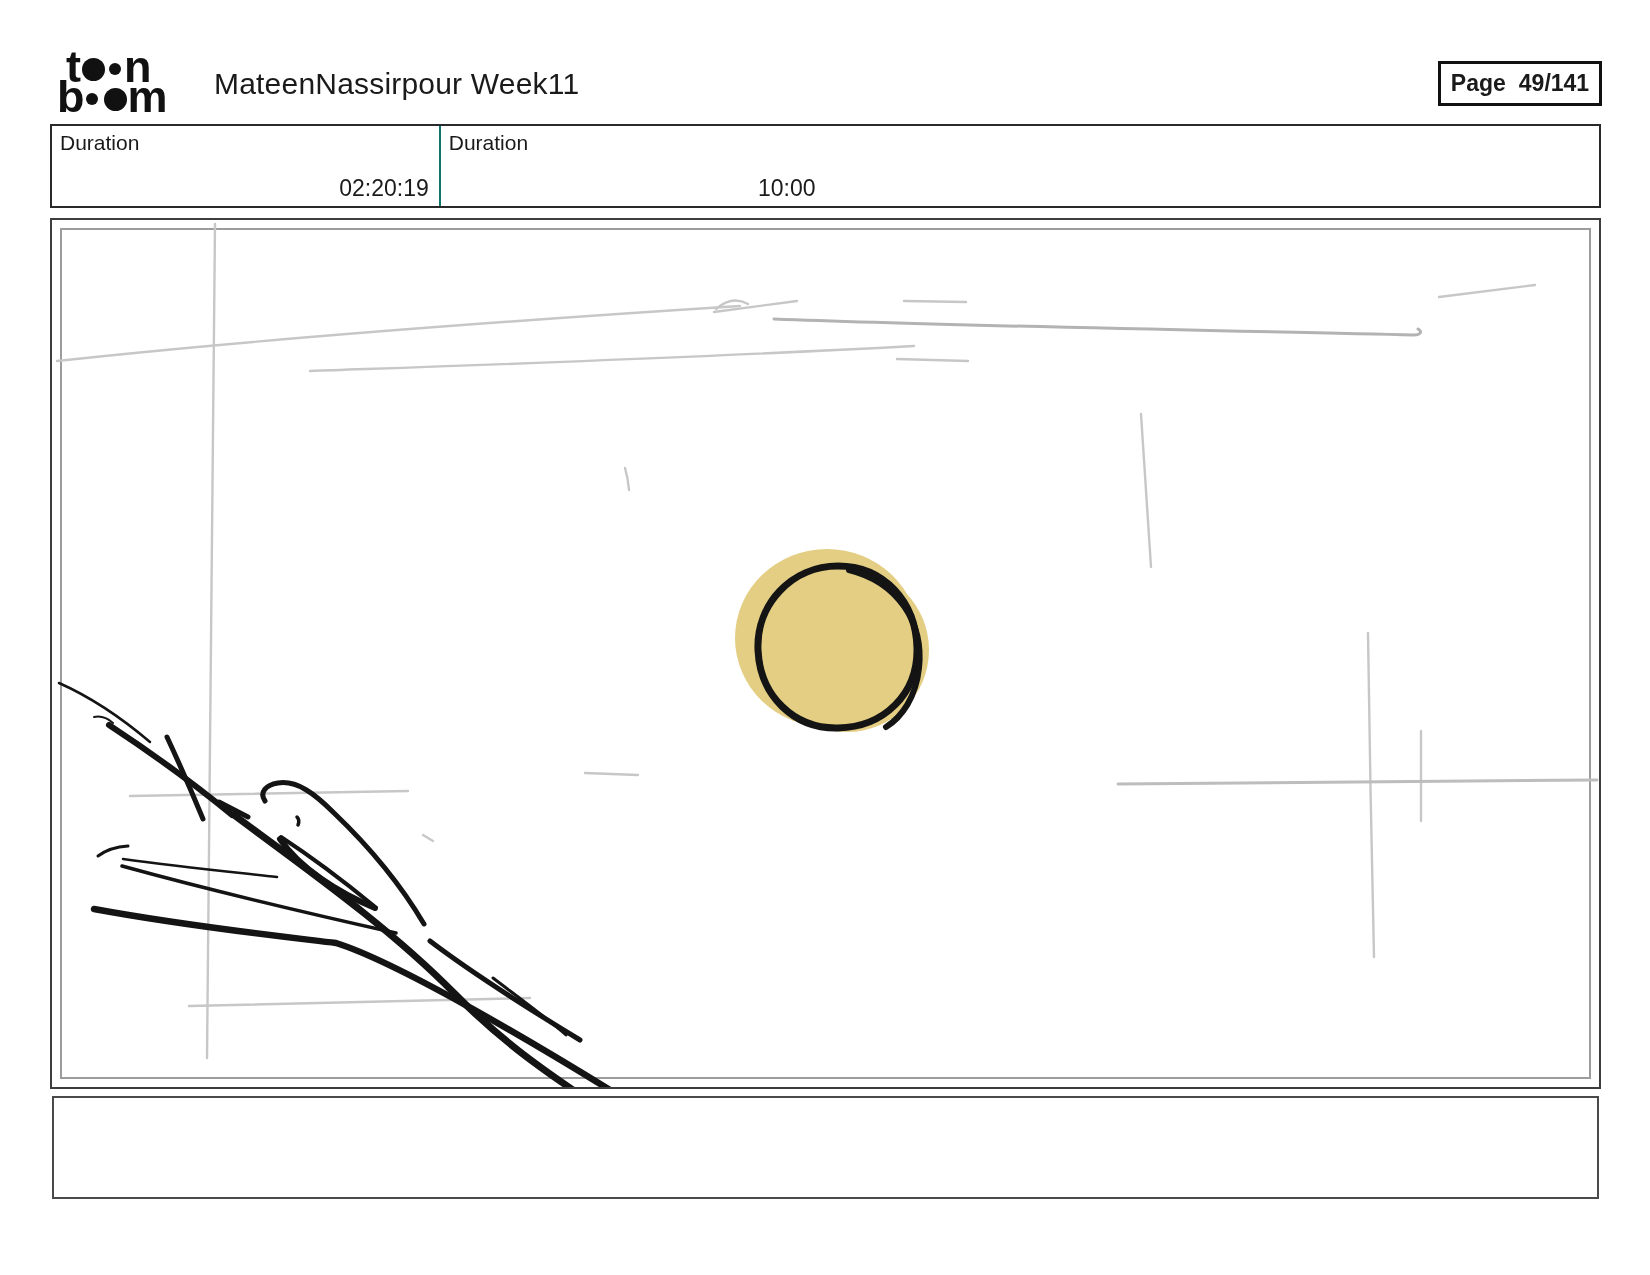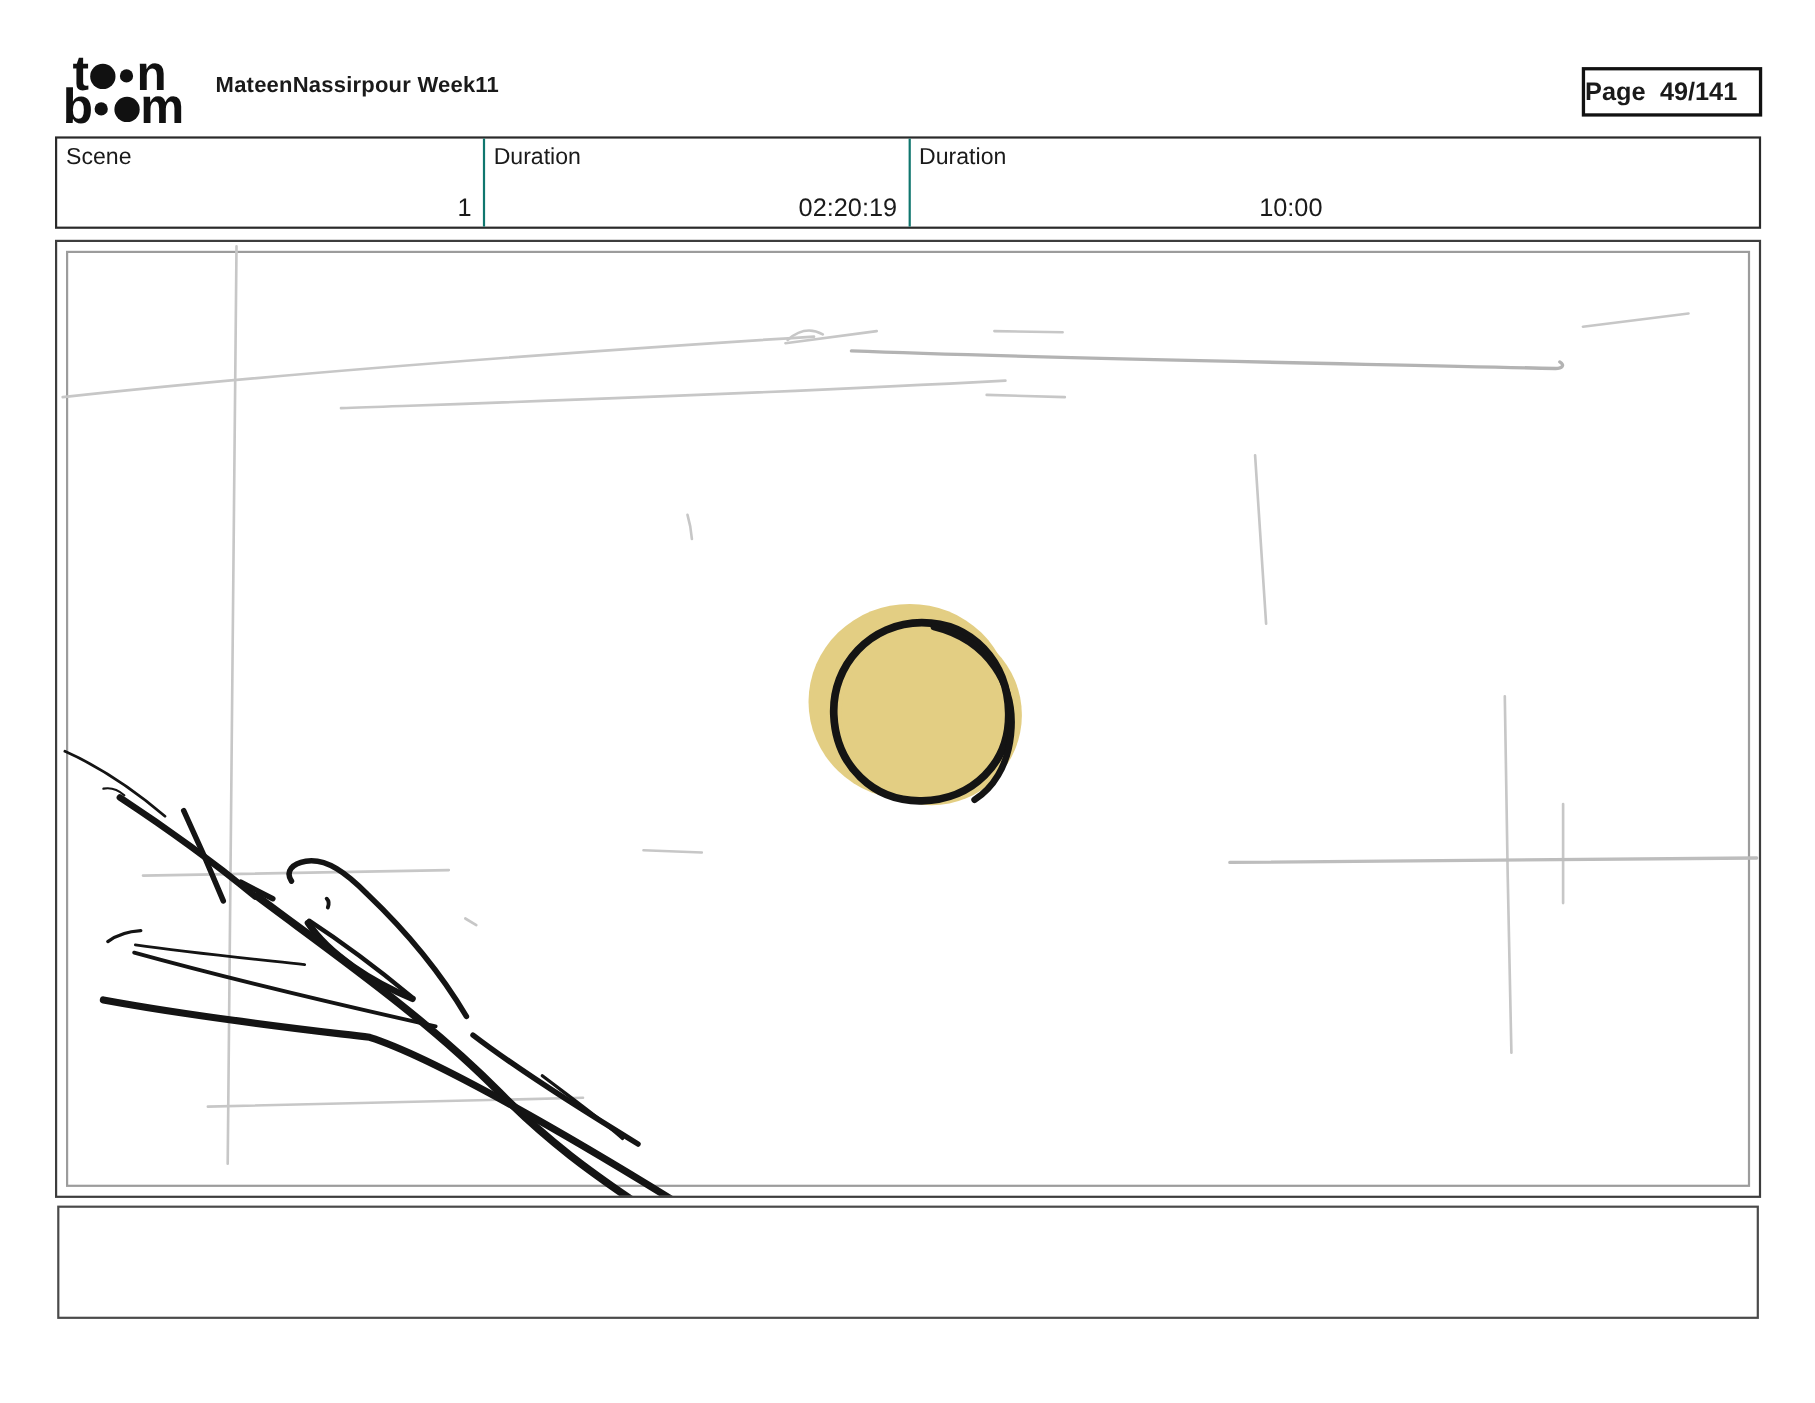--- a/index.html
+++ b/index.html
@@ -18,27 +18,27 @@
   .logo-row.r2 { margin-top:-1px; }
   .logo-ltr {
     font-size:45px; line-height:29px; font-weight:bold;
     letter-spacing:-2px; color:#111;
   }
   .dot { display:inline-block; background:#111; border-radius:50%; }
   .dot.big   { width:23px; height:23px; margin:0 1px 0 3px; }
   .dot.small { width:12px; height:12px; margin:0 3px 6px 3px; }
 
   .doc-title {
-    position:absolute; left:196px; top:67px;
-    font-size:20px; font-weight:bold; letter-spacing:0.2px;
+    position:absolute; left:214px; top:67px;
+    font-size:30px; font-weight:normal; letter-spacing:0.2px;
   }
   .page-box {
     position:absolute; left:1438px; top:61px; width:164px; height:45px;
     border:3px solid #111;
-    display:flex; align-items:center; gap:13px;
+    display:flex; align-items:center; justify-content:center; gap:13px;
     font-size:23px; font-weight:bold;
   }
 
   
   .fields {
     position:absolute; left:50px; top:124px; width:1551px; height:84px;
     display:grid; grid-template-columns:1fr 1fr 1fr 1fr;
     border:2px solid #2a2a2a; background:#fff;
   }
   .cell { position:relative; border-left:2px solid #0f766e; }
@@ -83,24 +83,20 @@
 </div>
 
 <div class="doc-title">MateenNassirpour Week11</div>
 
 <div class="page-box">
   <span>Page</span>
   <span>49/141</span>
 </div>
 
 <div class="fields">
-  <div class="cell">
-    <div class="cell-label">Scene</div>
-    <div class="cell-value">1</div>
-  </div>
   <div class="cell">
     <div class="cell-label">Duration</div>
     <div class="cell-value">02:20:19</div>
   </div>
   <div class="cell">
     <div class="cell-label">Duration</div>
     <div class="cell-value">10:00</div>
   </div>
 </div>
 

